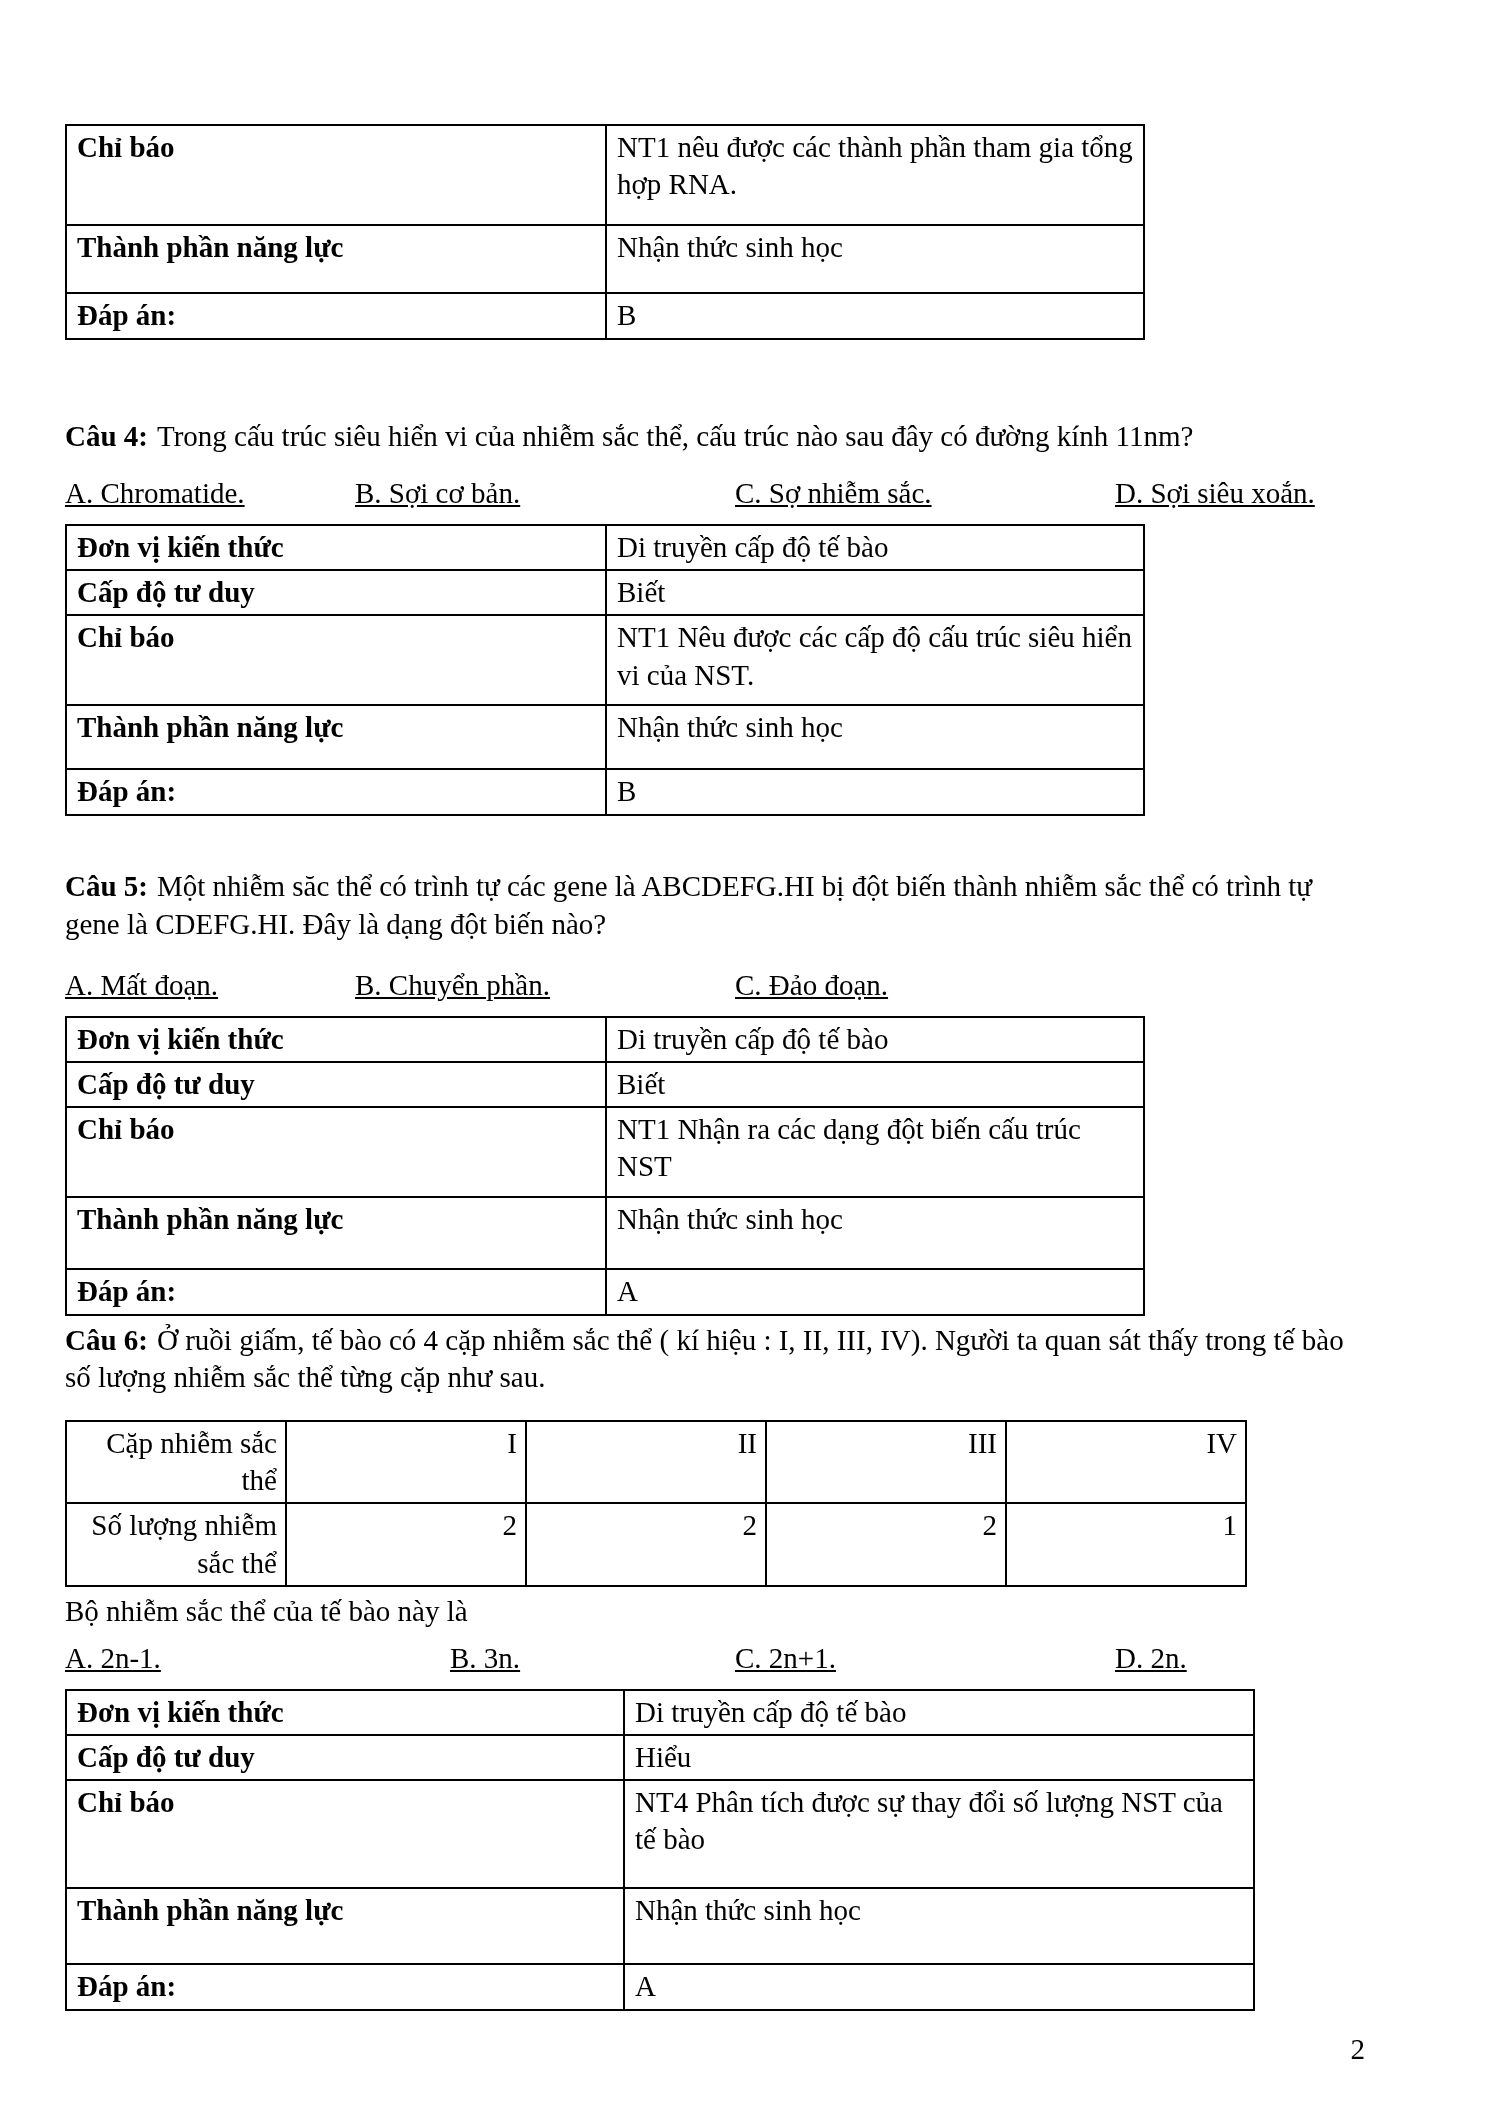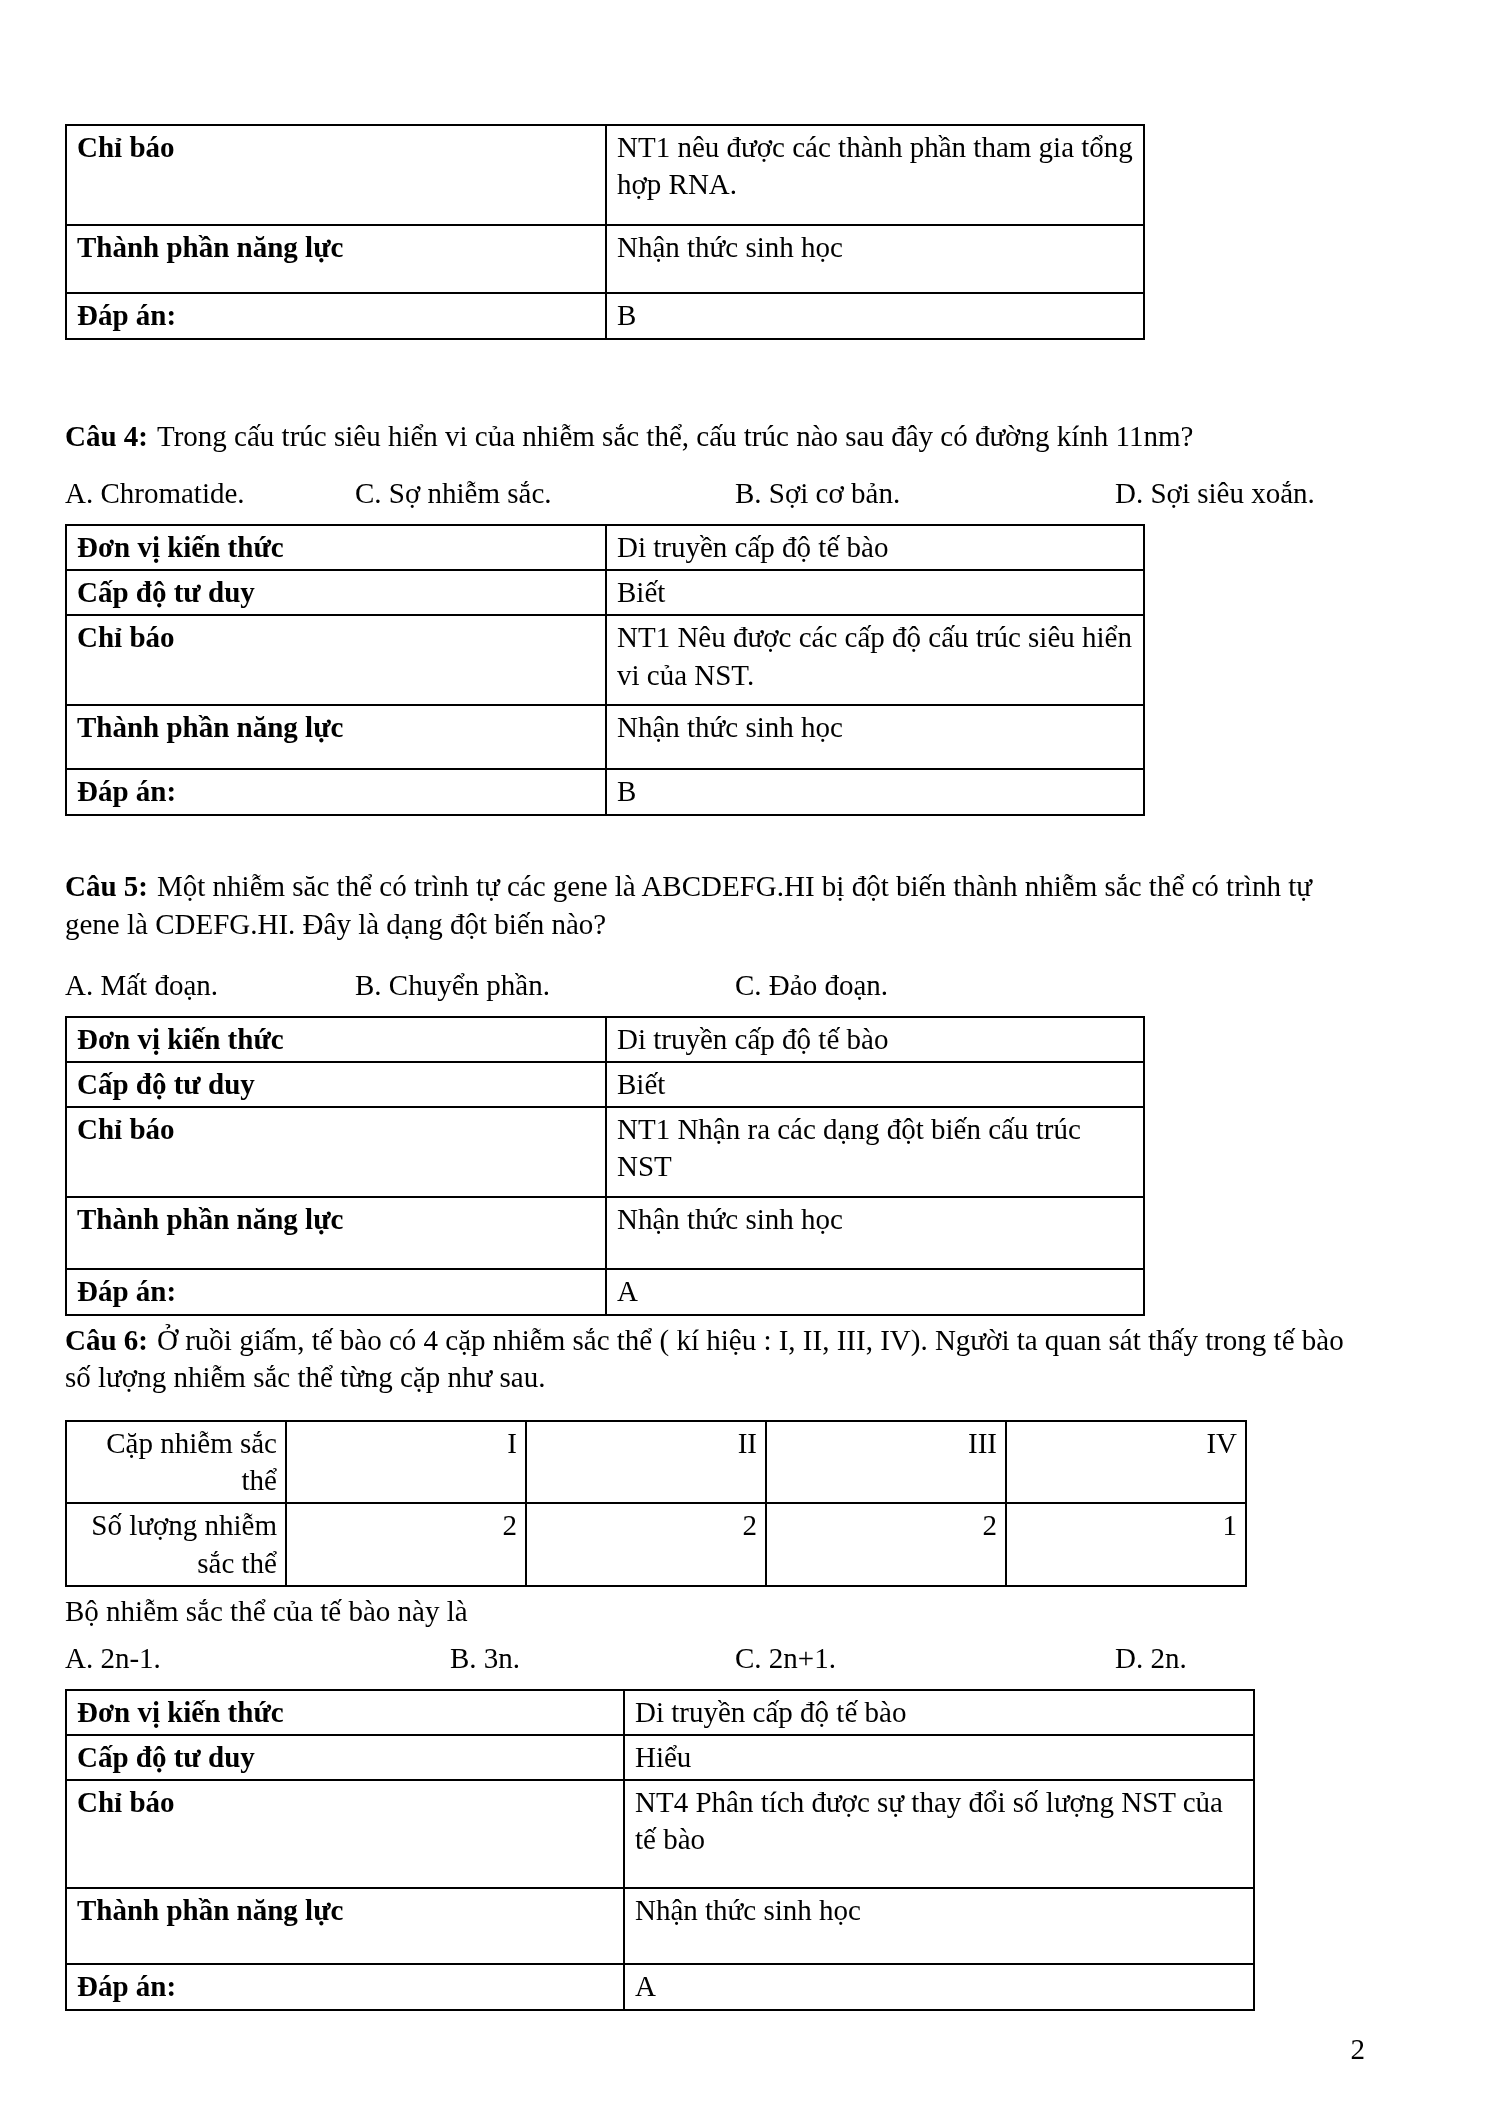--- a/index.html
+++ b/index.html
@@ -34,21 +34,21 @@
   table.chrom { border-collapse:collapse; table-layout:fixed; width:1180px; text-align:right; }
   table.chrom td { border:2px solid #000; padding:3px 8px; vertical-align:top; }
   table.chrom col.c0 { width:220px; }
   table.chrom col.cn { width:240px; }
 
   
   .qline { width:1300px; }
   .qnum { font-weight:700; margin-right:9px; }
 
   
-  .opts { display:grid; width:1300px; }
+  .opts { display:grid; width:1300px;text-decoration:underline; }
   .opts-q4 { grid-template-columns:290px 380px 380px 1fr; }
   .opts-q5 { grid-template-columns:290px 380px 285px 1fr; }
   .opts-q6 { grid-template-columns:385px 285px 380px 1fr; }
 
   
   .carry      { margin-bottom:78px; }
   .mb-q4      { margin-bottom:20px; }
   .mb-opts4   { margin-bottom:12px; }
   .mb-t4      { margin-bottom:52px; }
   .mb-q5      { margin-bottom:24px; }
@@ -86,22 +86,22 @@
         <td>B</td>
       </tr>
     </tbody>
   </table>
 
   <div class="qline mb-q4">
     <span class="qnum">Câu 4:</span><span>Trong cấu trúc siêu hiển vi của nhiễm sắc thể, cấu trúc nào sau đây có đường kính 11nm?</span>
   </div>
   <div class="opts opts-q4 mb-opts4">
     <span>A. Chromatide.</span>
+    <span>B. Sợi cơ bản.</span>
     <span>C. Sợ nhiễm sắc.</span>
-    <span>B. Sợi cơ bản.</span>
     <span>D. Sợi siêu xoắn.</span>
   </div>
   <table class="kv kv-a mb-t4">
     <colgroup>
         <col class="lblcol">
         <col>
       </colgroup>
     <tbody>
       <tr class="rh44">
         <td class="lbl">Đơn vị kiến thức</td>

